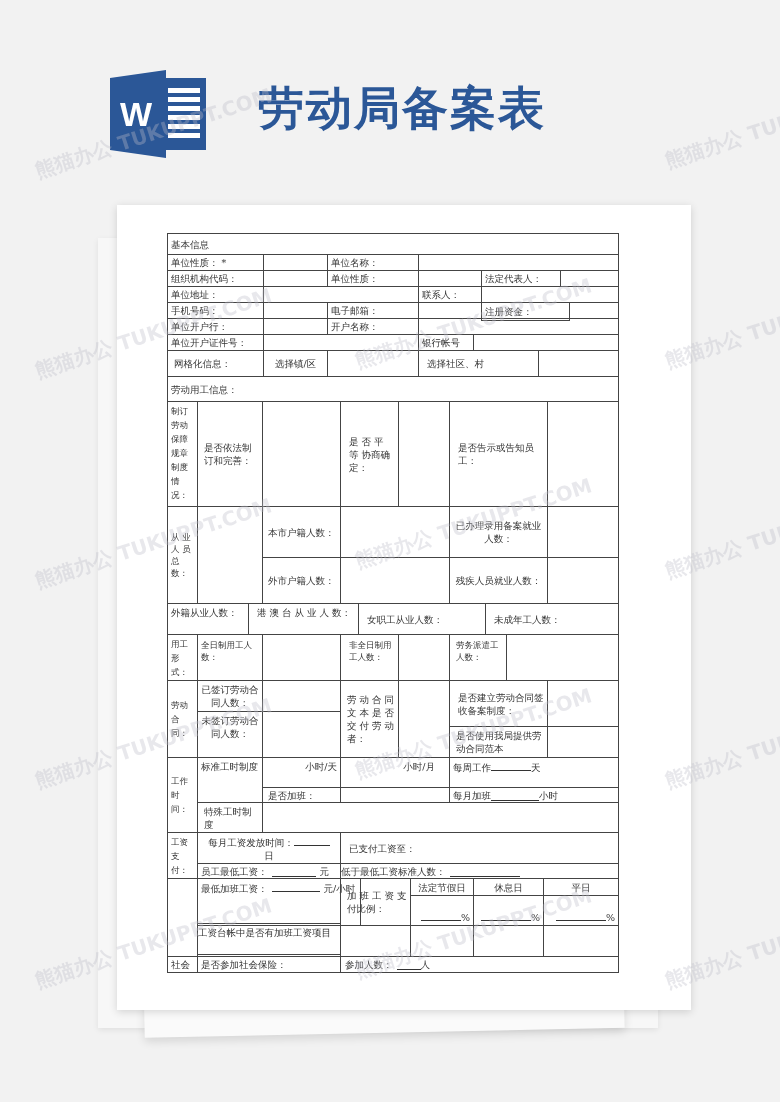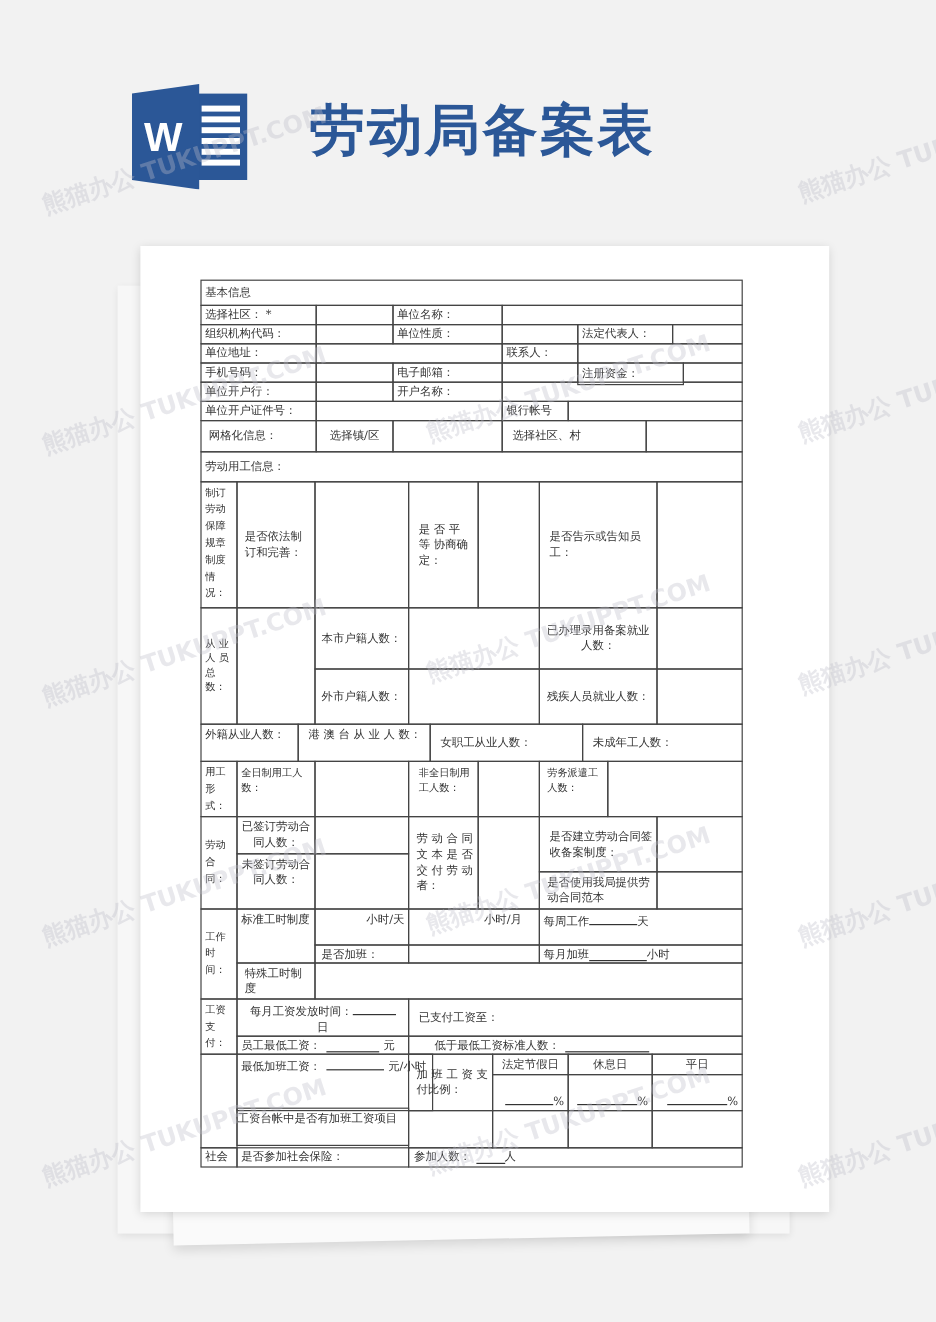--- a/index.html
+++ b/index.html
@@ -65,21 +65,21 @@
 </div>
 
 <div class="paper-back2"></div>
 <div class="paper-back"></div>
 <div class="paper"></div>
 
 <div class="table-wrap">
 
   <div class="cell vc" style="left:167px;top:233px;width:452px;height:22px;">基本信息</div>
 
-  <div class="cell vc" style="left:167px;top:254px;width:97px;height:17px;">选择社区：   *</div>
+  <div class="cell vc" style="left:167px;top:254px;width:97px;height:17px;">单位性质：   *</div>
   <div class="cell" style="left:263px;top:254px;width:65px;height:17px;"></div>
   <div class="cell vc" style="left:327px;top:254px;width:92px;height:17px;">单位名称：</div>
   <div class="cell" style="left:418px;top:254px;width:201px;height:17px;"></div>
 
   <div class="cell vc" style="left:167px;top:270px;width:97px;height:17px;">组织机构代码：</div>
   <div class="cell" style="left:263px;top:270px;width:65px;height:17px;"></div>
   <div class="cell vc" style="left:327px;top:270px;width:92px;height:17px;">单位性质：</div>
   <div class="cell" style="left:418px;top:270px;width:64px;height:17px;"></div>
   <div class="cell vc" style="left:481px;top:270px;width:80px;height:17px;">法定代表人：</div>
   <div class="cell" style="left:560px;top:270px;width:59px;height:17px;"></div>
@@ -174,21 +174,21 @@
   <div class="cell" style="left:262px;top:802px;width:357px;height:31px;"></div>
 
   <div class="cell vc small" style="left:167px;top:832px;width:31px;height:47px;line-height:14px;">工资支付：</div>
   <div class="cell" style="left:197px;top:832px;width:144px;height:32px;text-align:center;"><span>每月工资发放时间：</span><span class="u" style="width:36px;"></span><br><span>日</span></div>
   <div class="cell vc" style="left:340px;top:832px;width:279px;height:32px;padding-left:8px;">已支付工资至：</div>
   <div class="cell vc" style="left:197px;top:863px;width:144px;height:16px;">
       <span>员工最低工资：</span>
       <span class="u" style="width:44px;margin:0 4px;"></span>
       <span>元</span>
     </div>
-  <div class="cell vc" style="left:340px;top:863px;width:279px;height:16px;padding-left:21px;">
+  <div class="cell vc" style="left:340px;top:863px;width:279px;height:16px;padding-left:0;">
       <span>低于最低工资标准人数：</span>
       <span class="u" style="width:70px;margin-left:4px;"></span>
     </div>
 
   <div class="cell" style="left:167px;top:878px;width:31px;height:79px;"></div>
   <div class="cell" style="left:197px;top:878px;width:164px;height:48px;"><span>最低加班工资：</span><span class="u" style="width:48px;margin:0 4px;"></span><span>元/小时</span></div>
   <div class="cell vc" style="left:340px;top:878px;width:71px;height:48px;padding-left:6px;">加 班 工 资 支 付比例：</div>
   <div class="cell cc" style="left:410px;top:878px;width:64px;height:18px;">法定节假日</div>
   <div class="cell cc" style="left:473px;top:878px;width:71px;height:18px;">休息日</div>
   <div class="cell cc" style="left:543px;top:878px;width:76px;height:18px;">平日</div>

